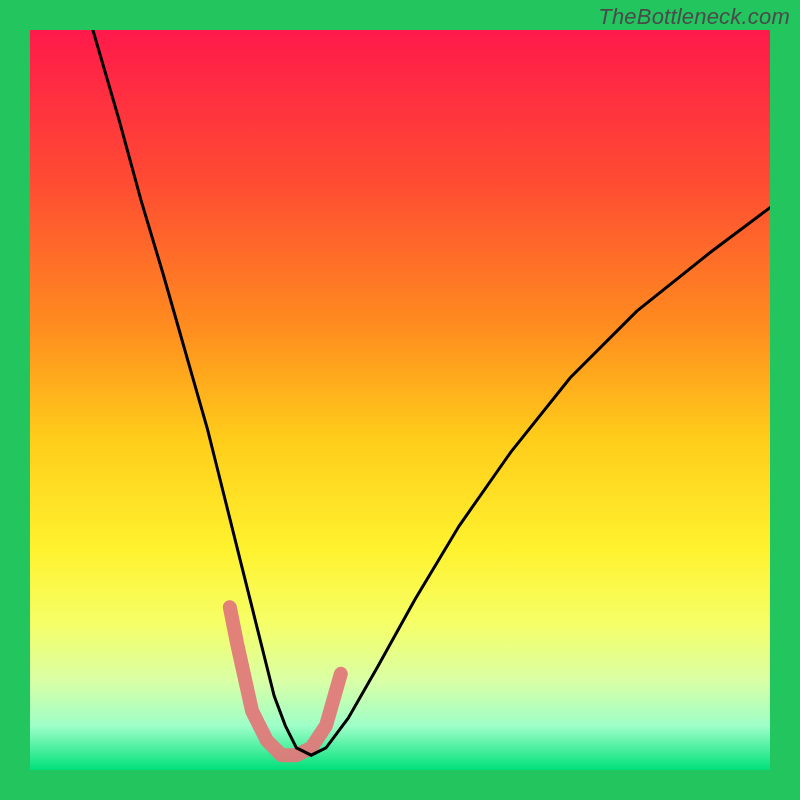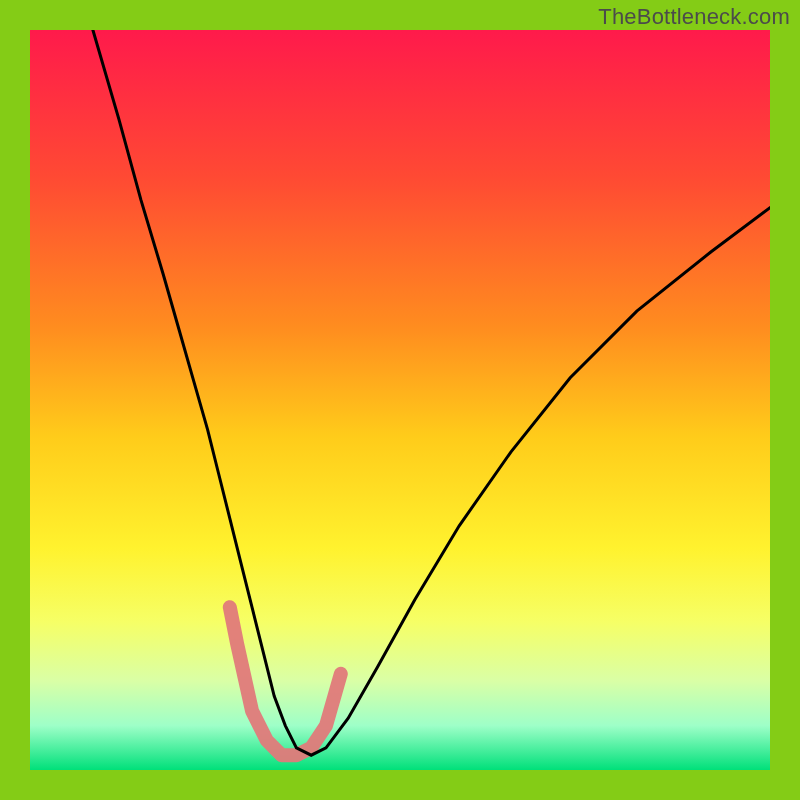--- a/index.html
+++ b/index.html
@@ -8,21 +8,22 @@
     width: 800px;
     height: 800px;
     background: #000;
     font-family: Arial, Helvetica, sans-serif;
     overflow: hidden;
   }
   .frame {
     position: relative;
     width: 800px;
     height: 800px;
-    background: #84cc16;
+    background: #22c55e;
+    font-style: italic;
   }
   .plot {
     position: absolute;
     left: 30px;
     top: 30px;
     width: 740px;
     height: 740px;
     overflow: hidden;
   }
   .gradient {

